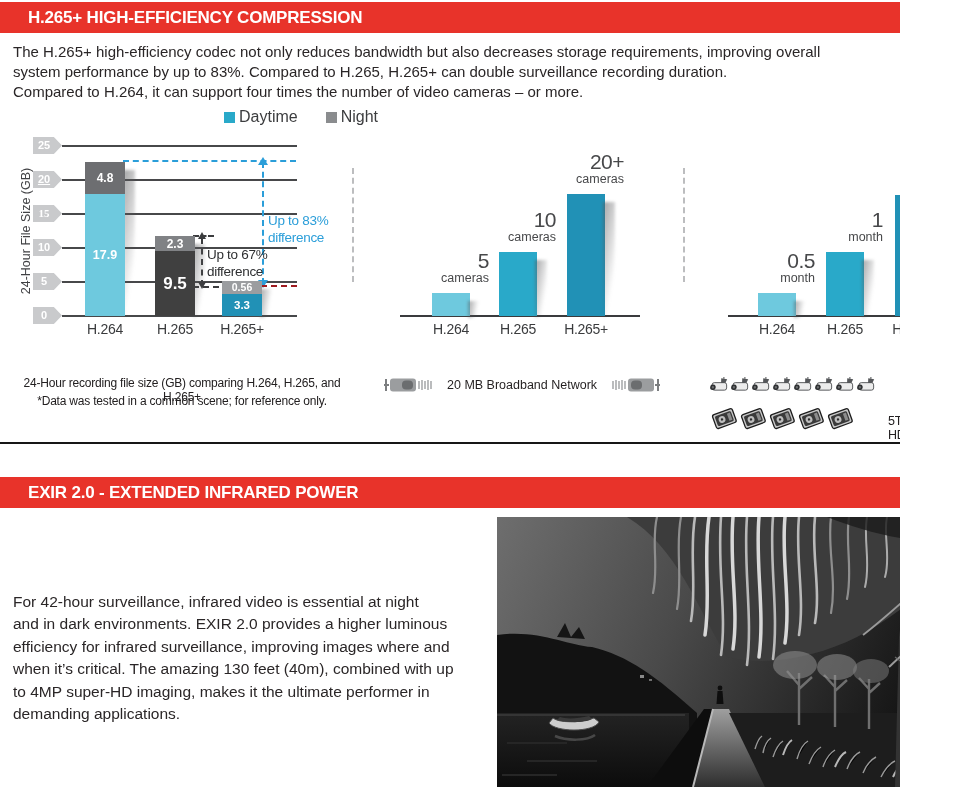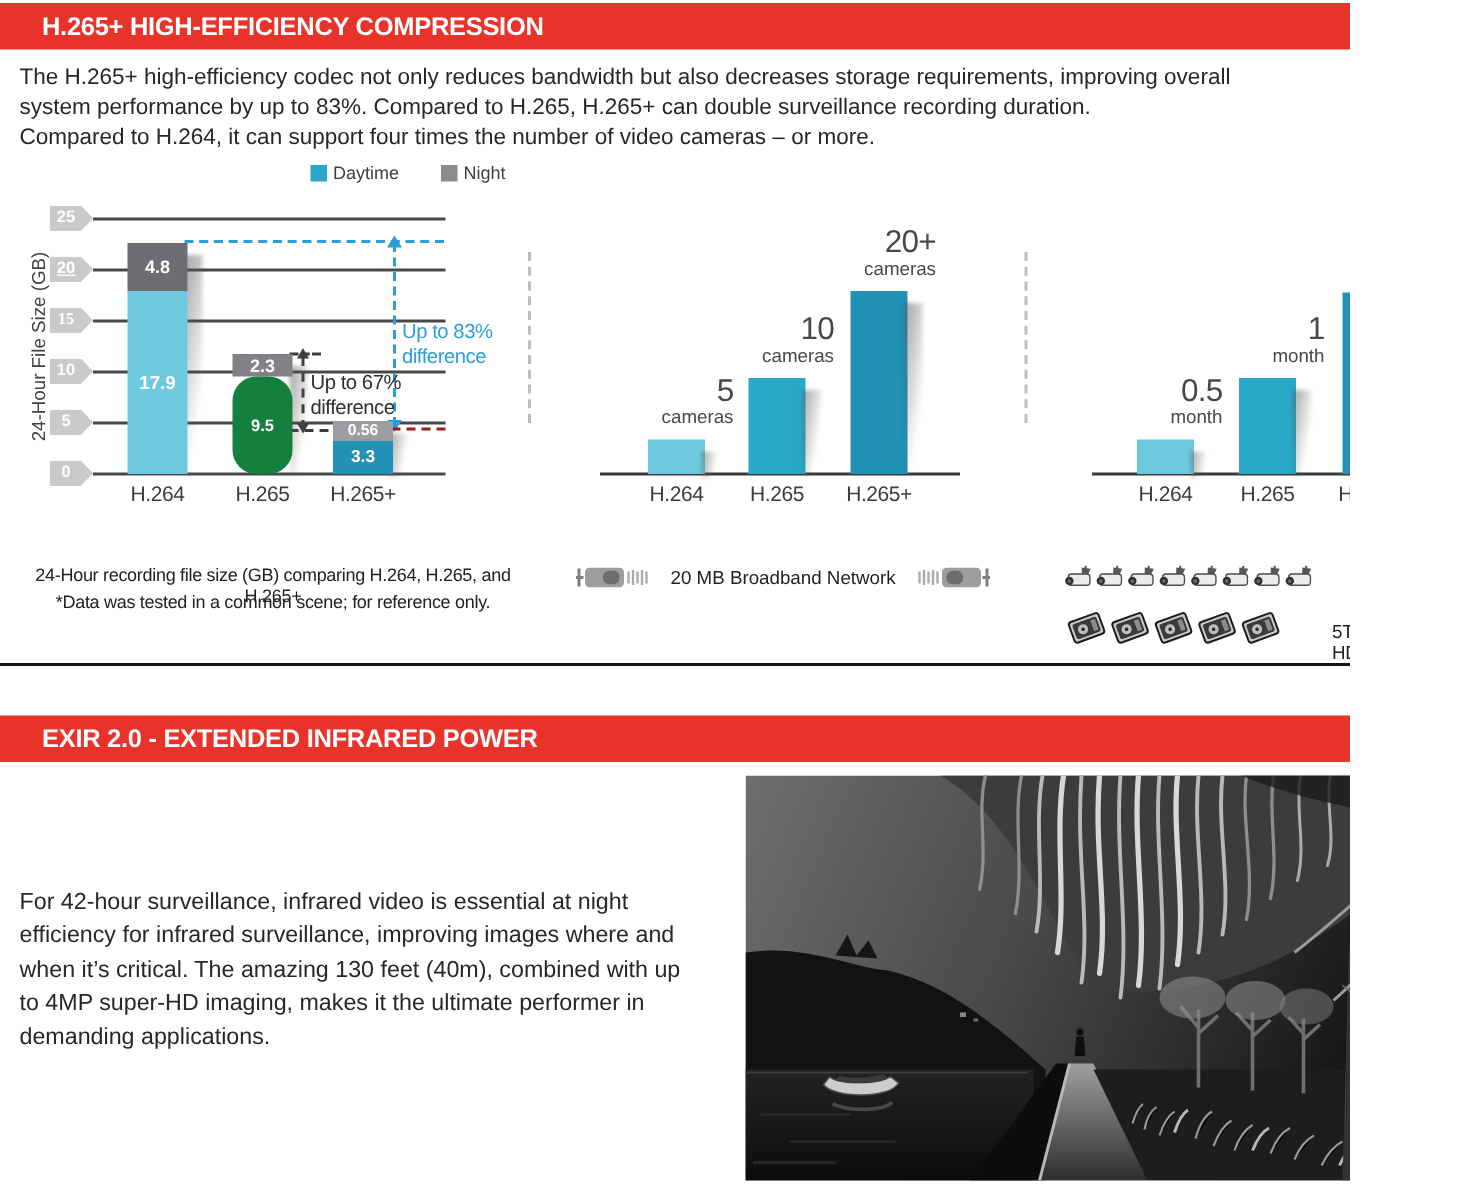--- a/index.html
+++ b/index.html
@@ -8,38 +8,38 @@
 
   
   .banner{position:absolute;left:0;width:976px;height:31px;background:#e8332a;}
   .banner .bt{position:absolute;left:28px;top:0;line-height:31px;color:#ffffff;font-weight:bold;font-size:17px;letter-spacing:-0.2px;}
 
   
   .para{position:absolute;font-size:15px;line-height:20px;color:#2a2627;}
   #para2{font-size:15.5px;line-height:22.4px;}
 
   
-  .legend{position:absolute;top:108px;left:207px;display:flex;align-items:center;font-size:12px;color:#3c3d3f;}
+  .legend{position:absolute;top:108px;left:224px;display:flex;align-items:center;font-size:16px;color:#3c3d3f;}
   .sw{width:11px;height:11px;display:inline-block;margin-right:4px;}
   .sw.day{background:#29a9c9;}
   .sw.night{background:#8a8c8e;margin-left:28px;}
 
   
   .ylab{position:absolute;left:-64px;top:224px;width:180px;text-align:center;font-size:12.5px;color:#404144;transform:rotate(-90deg);}
   .tick{position:absolute;left:33px;width:29px;height:17px;background:#c9cacc;color:#fff;font-weight:bold;font-size:11px;text-align:center;line-height:17px;clip-path:polygon(0 0,72% 0,100% 50%,72% 100%,0 100%);box-sizing:border-box;padding-right:7px;}
   .grid{position:absolute;left:62px;width:235px;height:1.5px;background:#47484a;}
 
   .band{position:absolute;left:0;top:138px;width:976px;height:178px;}
   .bar-col{position:absolute;bottom:0;width:40px;display:flex;flex-direction:column;justify-content:flex-end;}
   .seg{width:100%;display:flex;align-items:center;justify-content:center;color:#fff;font-weight:bold;}
   .cap0{background:#6d6e71;font-size:12px;}
   .cap1{background:#808285;font-size:12px;}
   .cap2{background:#9b9da0;font-size:10.5px;}
   .day0{background:#6ec9de;font-size:12.5px;}
-  .day1{background:#15803d;font-size:11px;border-radius:16px;}
+  .day1{background:#404040;font-size:17px;}
   .day2{background:#2191b6;font-size:11.5px;}
   .bar-col::after,.vbar::after{content:"";position:absolute;right:-10px;top:8px;bottom:-2px;width:12px;
     background:linear-gradient(100deg,rgba(88,89,91,.55),rgba(150,150,150,0) 75%);
     border-radius:0 0 70% 0;filter:blur(1.5px);z-index:-1;}
   .bar-col,.vbar{z-index:2;}
 
   .vbar{position:absolute;bottom:0;width:38px;}
   .vlight{background:#6ec9de;} .vmid{background:#29a9c9;} .vdark{background:#2191b6;}
 
   .xlab{position:absolute;top:321px;width:64px;text-align:center;font-size:14px;color:#3a3b3d;letter-spacing:-0.3px;}
@@ -304,20 +304,21 @@
   <div class="fn" id="hdd-label">5TB HDDs</div>
 
   <div class="divider"></div>
 
   <div class="banner" style="top:477px;">
     <div class="bt">EXIR 2.0 - EXTENDED INFRARED POWER</div>
   </div>
 
   <div class="para" id="para2" style="left:13px;top:591px;">
     <div>For 42-hour surveillance, infrared video is essential at night</div>
+    <div>and in dark environments. EXIR 2.0 provides a higher luminous</div>
     <div>efficiency for infrared surveillance, improving images where and</div>
     <div>when it’s critical. The amazing 130 feet (40m), combined with up</div>
     <div>to 4MP super-HD imaging, makes it the ultimate performer in</div>
     <div>demanding applications.</div>
   </div>
 
   <svg class="irphoto" viewBox="0 0 468 270" preserveAspectRatio="none">
     <defs>
       <linearGradient id="skyG" x1="0" y1="0" x2="1" y2="0.25">
         <stop offset="0" stop-color="#6e6e6e"></stop>

